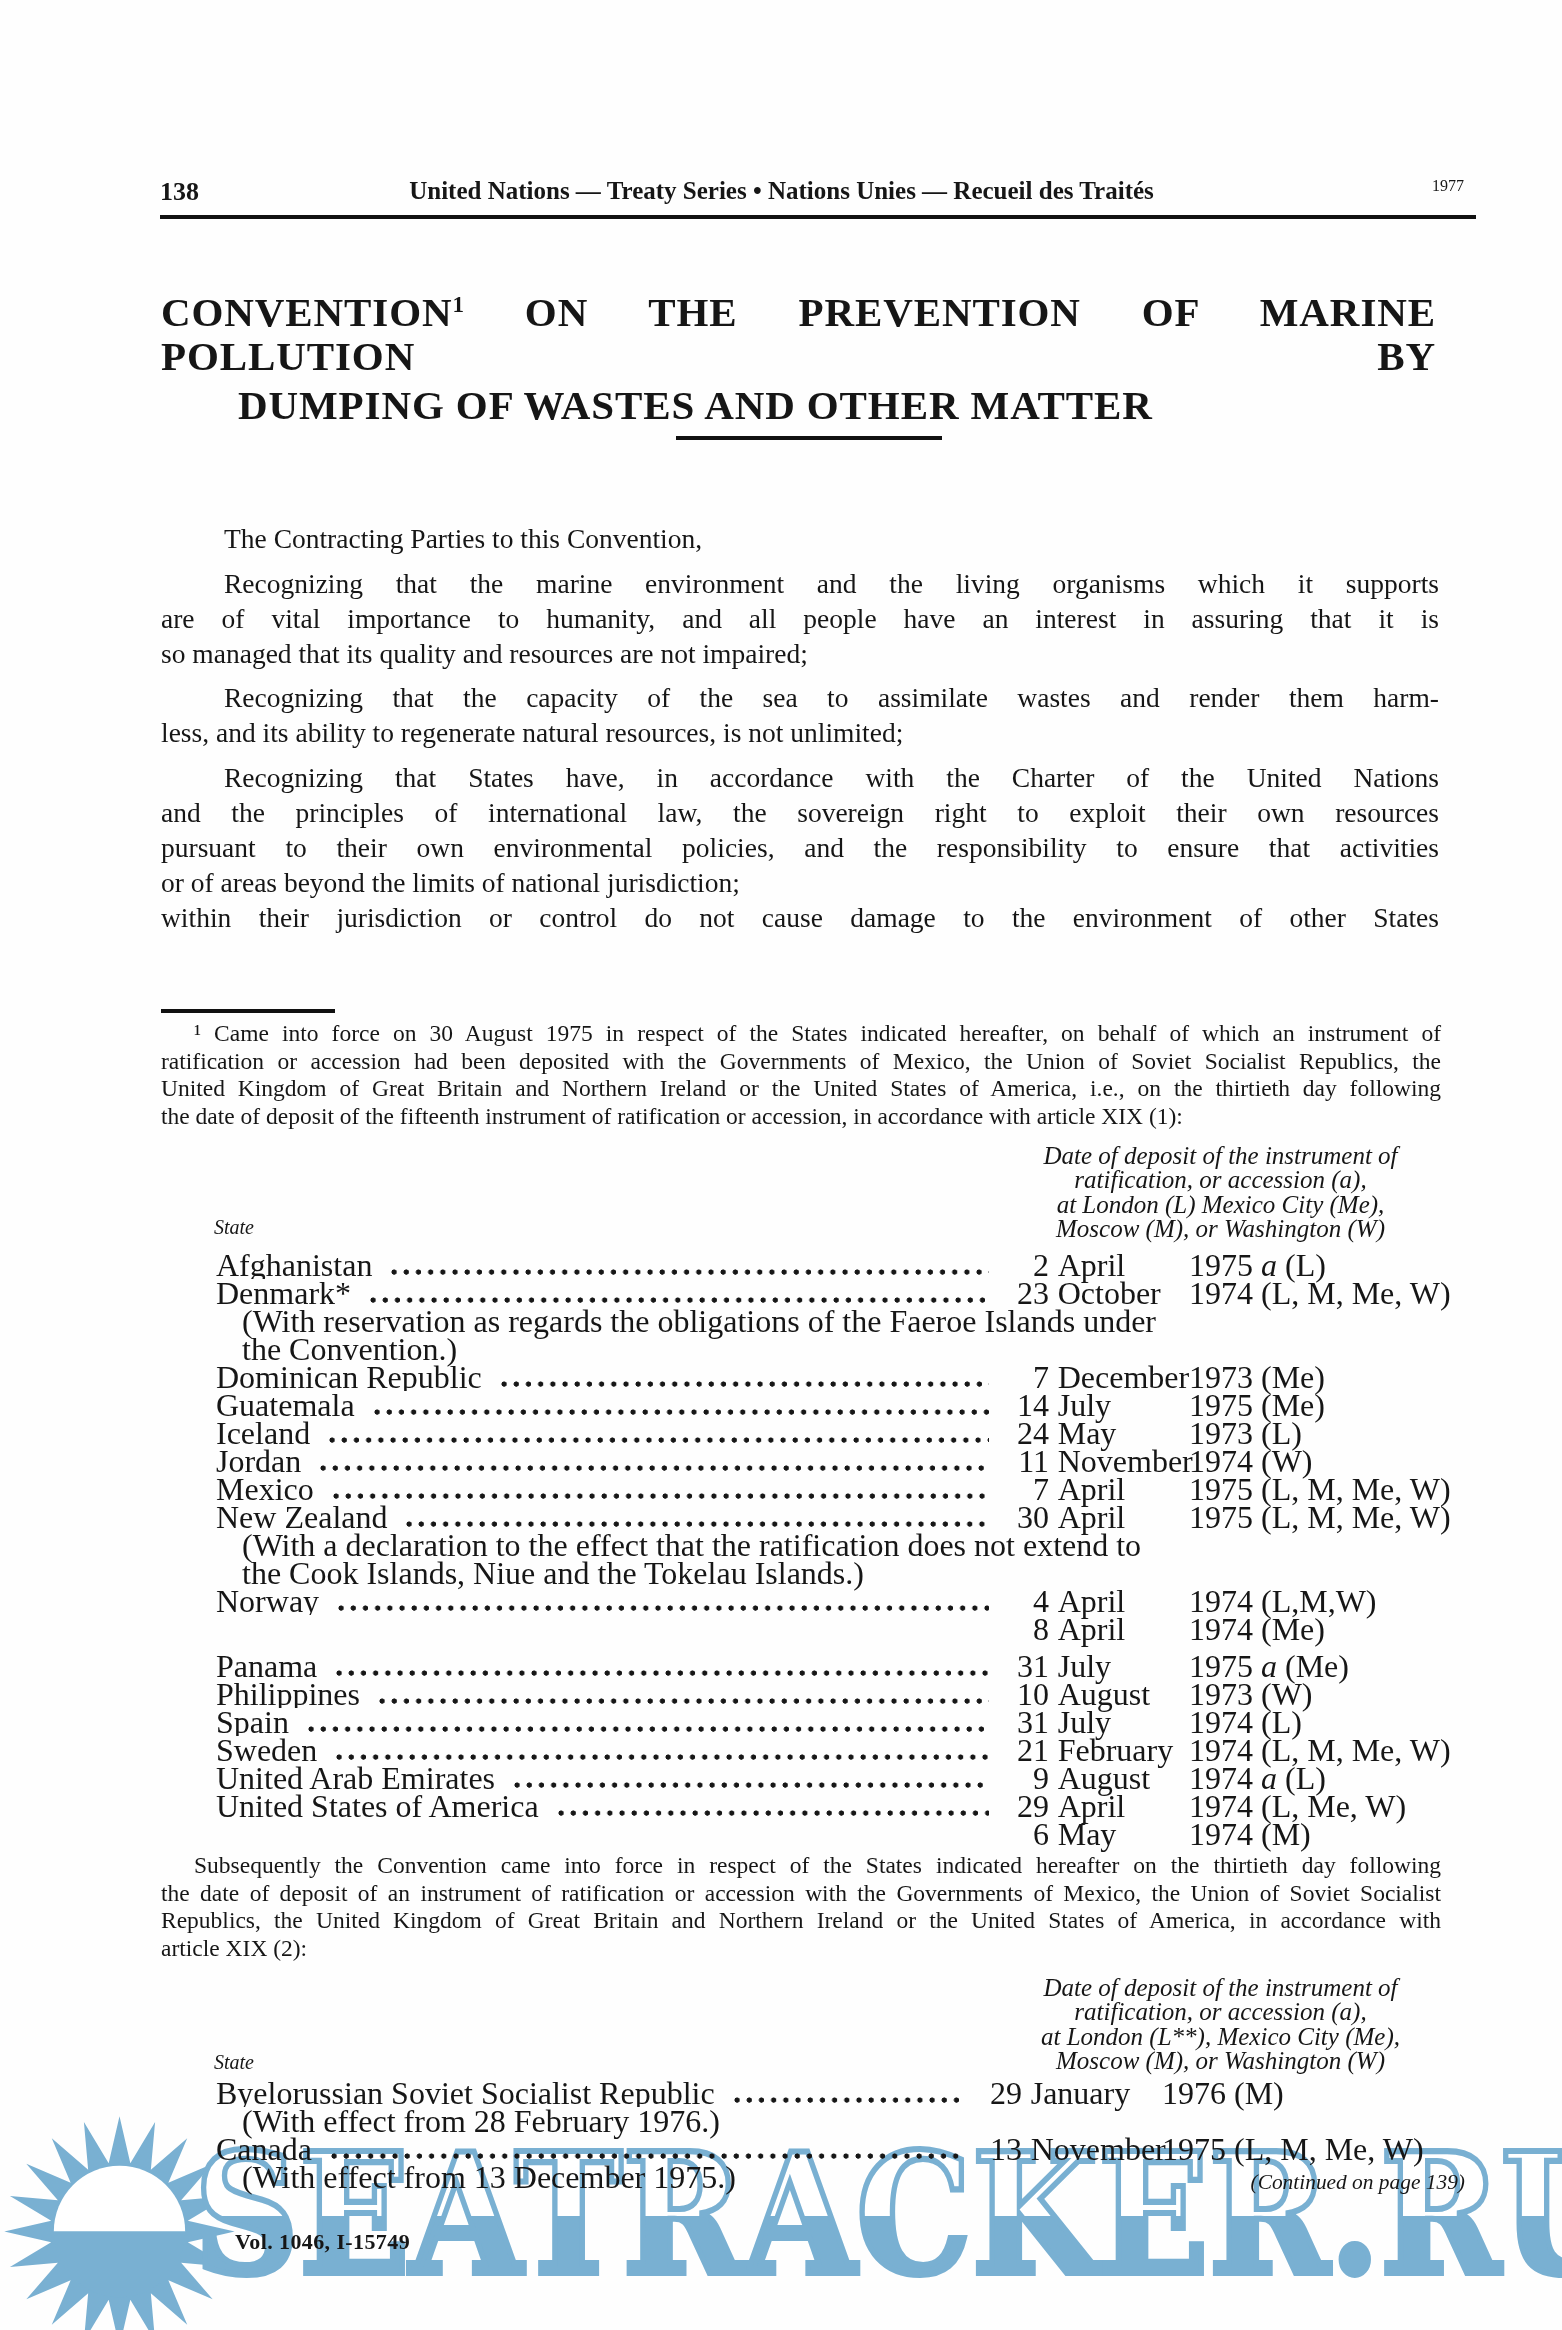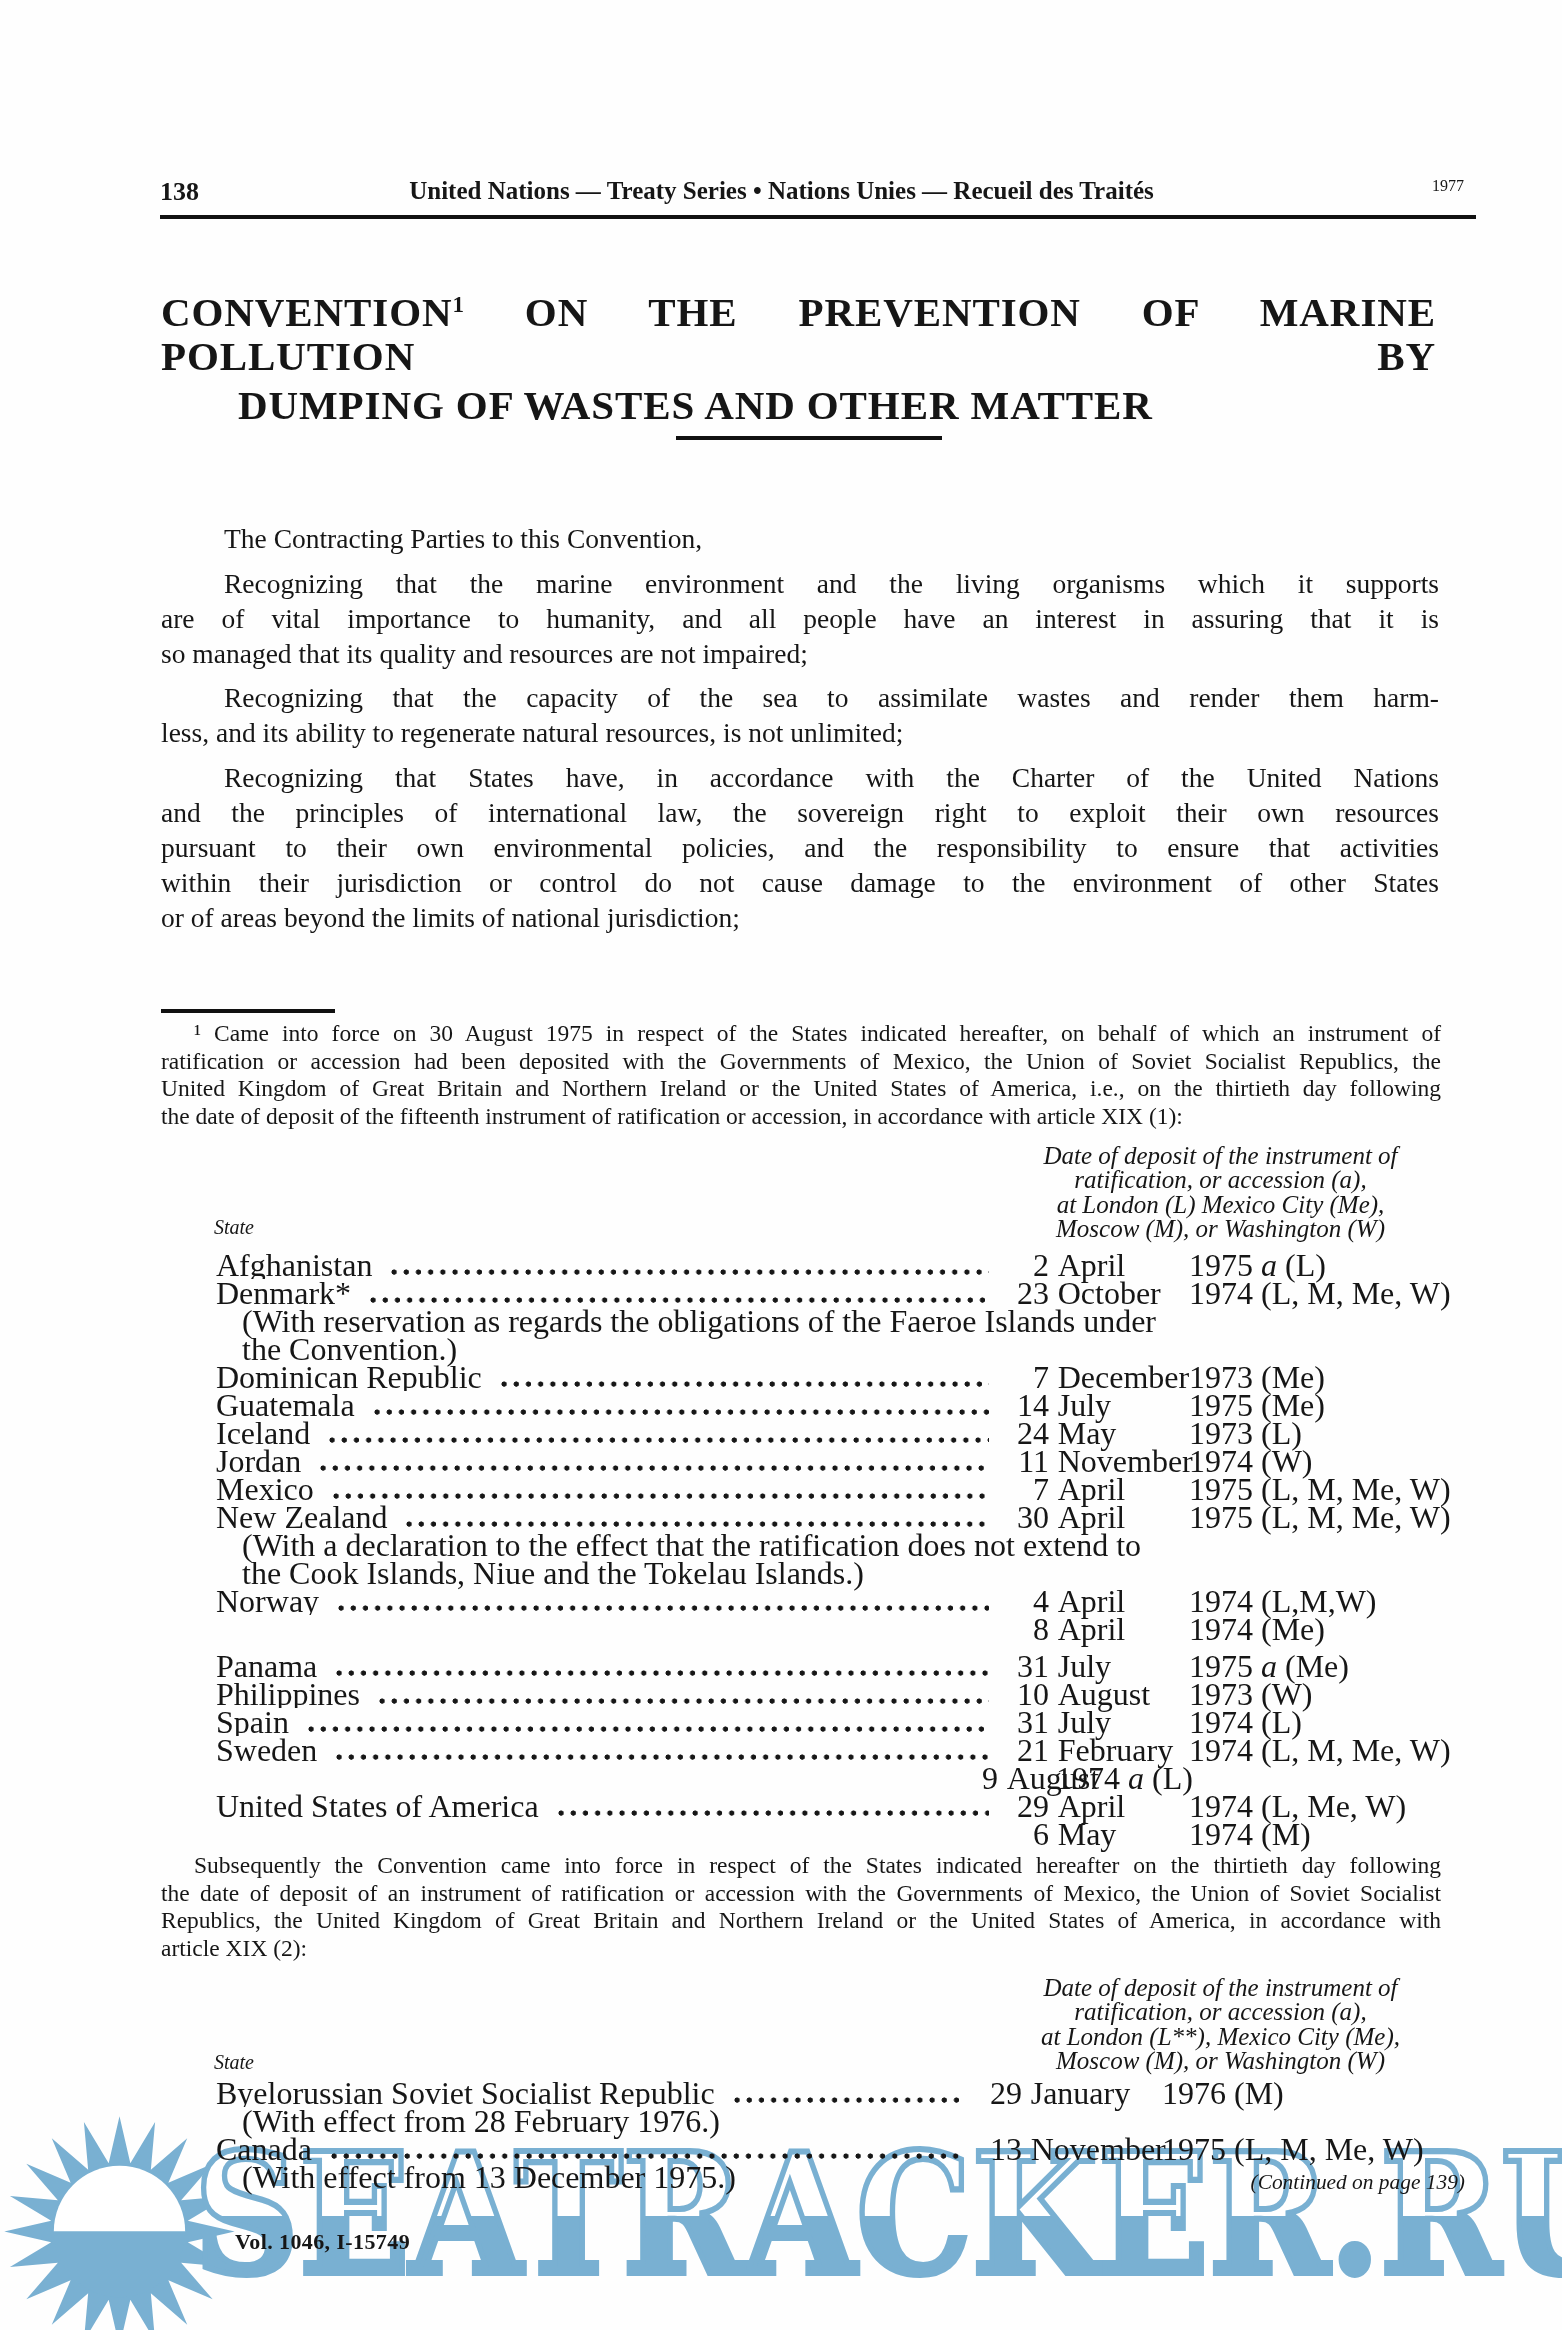--- a/index.html
+++ b/index.html
@@ -112,22 +112,22 @@
           <div class="jline last">so managed that its quality and resources are not impaired;</div>
         </div>
         <div class="para">
           <div class="jline indent">Recognizing that the capacity of the sea to assimilate wastes and render them harm-</div>
           <div class="jline last">less, and its ability to regenerate natural resources, is not unlimited;</div>
         </div>
         <div class="para">
           <div class="jline indent">Recognizing that States have, in accordance with the Charter of the United Nations</div>
           <div class="jline">and the principles of international law, the sovereign right to exploit their own resources</div>
           <div class="jline">pursuant to their own environmental policies, and the responsibility to ensure that activities</div>
+          <div class="jline last">or of areas beyond the limits of national jurisdiction;</div>
           <div class="jline">within their jurisdiction or control do not cause damage to the environment of other States</div>
-          <div class="jline last">or of areas beyond the limits of national jurisdiction;</div>
         </div>
       </div>
 
     <div class="abs" id="fnrule"></div>
     <div class="abs" id="fnintro">
         <div class="jline indent">¹ Came into force on 30 August 1975 in respect of the States indicated hereafter, on behalf of which an instrument of</div>
         <div class="jline">ratification or accession had been deposited with the Governments of Mexico, the Union of Soviet Socialist Republics, the</div>
         <div class="jline">United Kingdom of Great Britain and Northern Ireland or the United States of America, i.e., on the thirtieth day following</div>
         <div class="jline last">the date of deposit of the fifteenth instrument of ratification or accession, in accordance with article XIX (1):</div>
       </div>
@@ -266,20 +266,24 @@
         <div class="trow">
           <span class="t-statecell">
             <span class="t-state">Sweden</span>
             <span class="t-leader"></span>
           </span>
           <span class="t-day">21</span>
           <span class="t-month">February</span>
           <span class="t-year"><span>1974</span><span> (L, M, Me, W)</span></span>
         </div>
         <div class="trow">
+          <span class="t-statecell">
+            <span class="t-state">United Arab Emirates</span>
+            <span class="t-leader"></span>
+          </span>
           <span class="t-day">9</span>
           <span class="t-month">August</span>
           <span class="t-year"><span>1974</span><span class="t-acc"> a</span><span> (L)</span></span>
         </div>
         <div class="trow">
           <span class="t-statecell">
             <span class="t-state">United States of America</span>
             <span class="t-leader"></span>
           </span>
           <span class="t-day">29</span>

